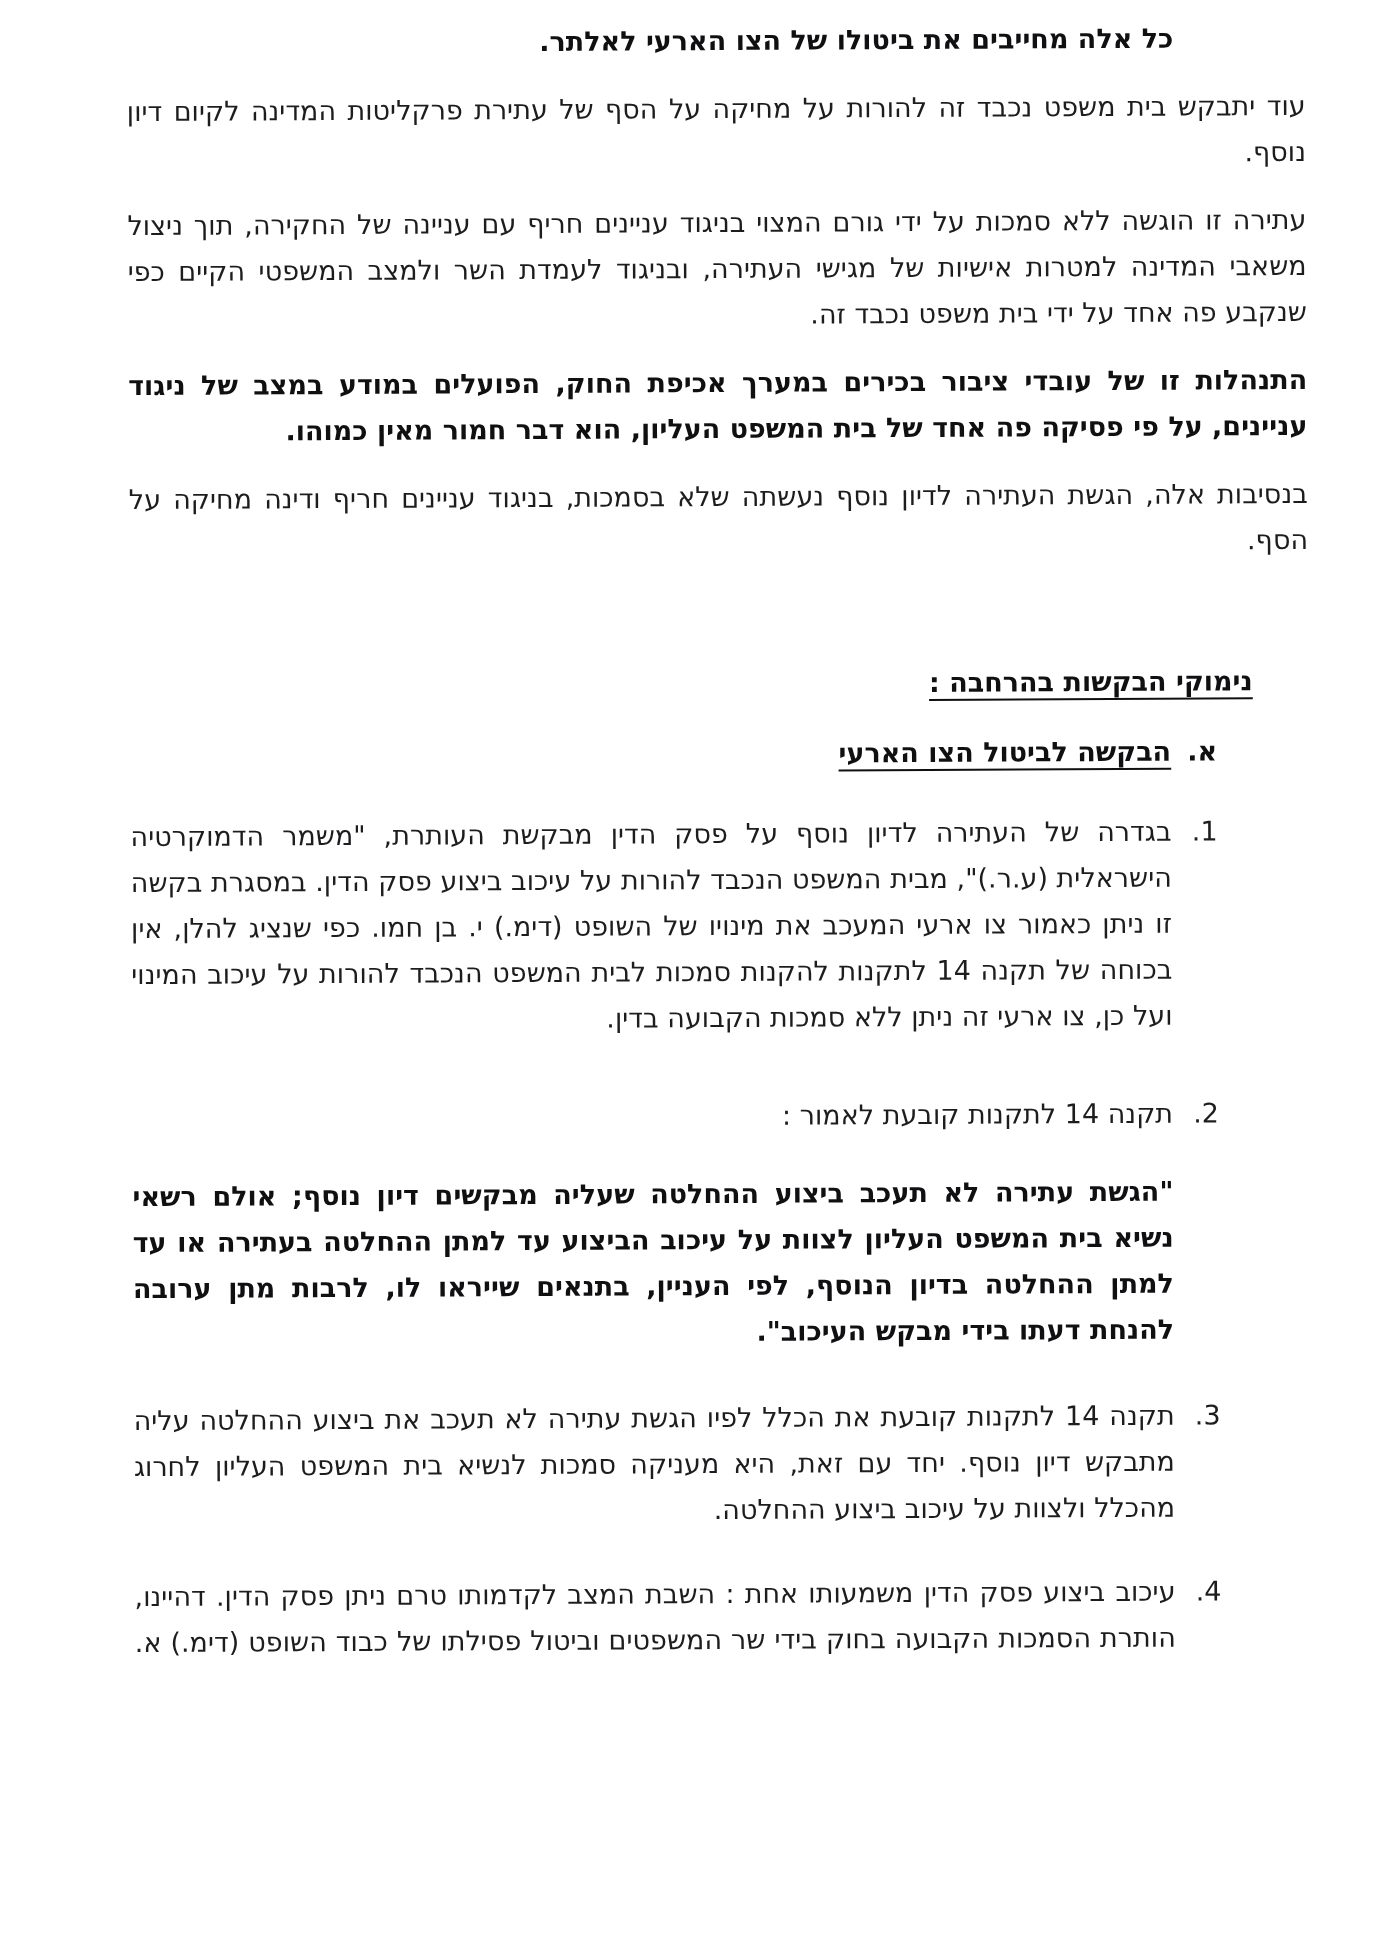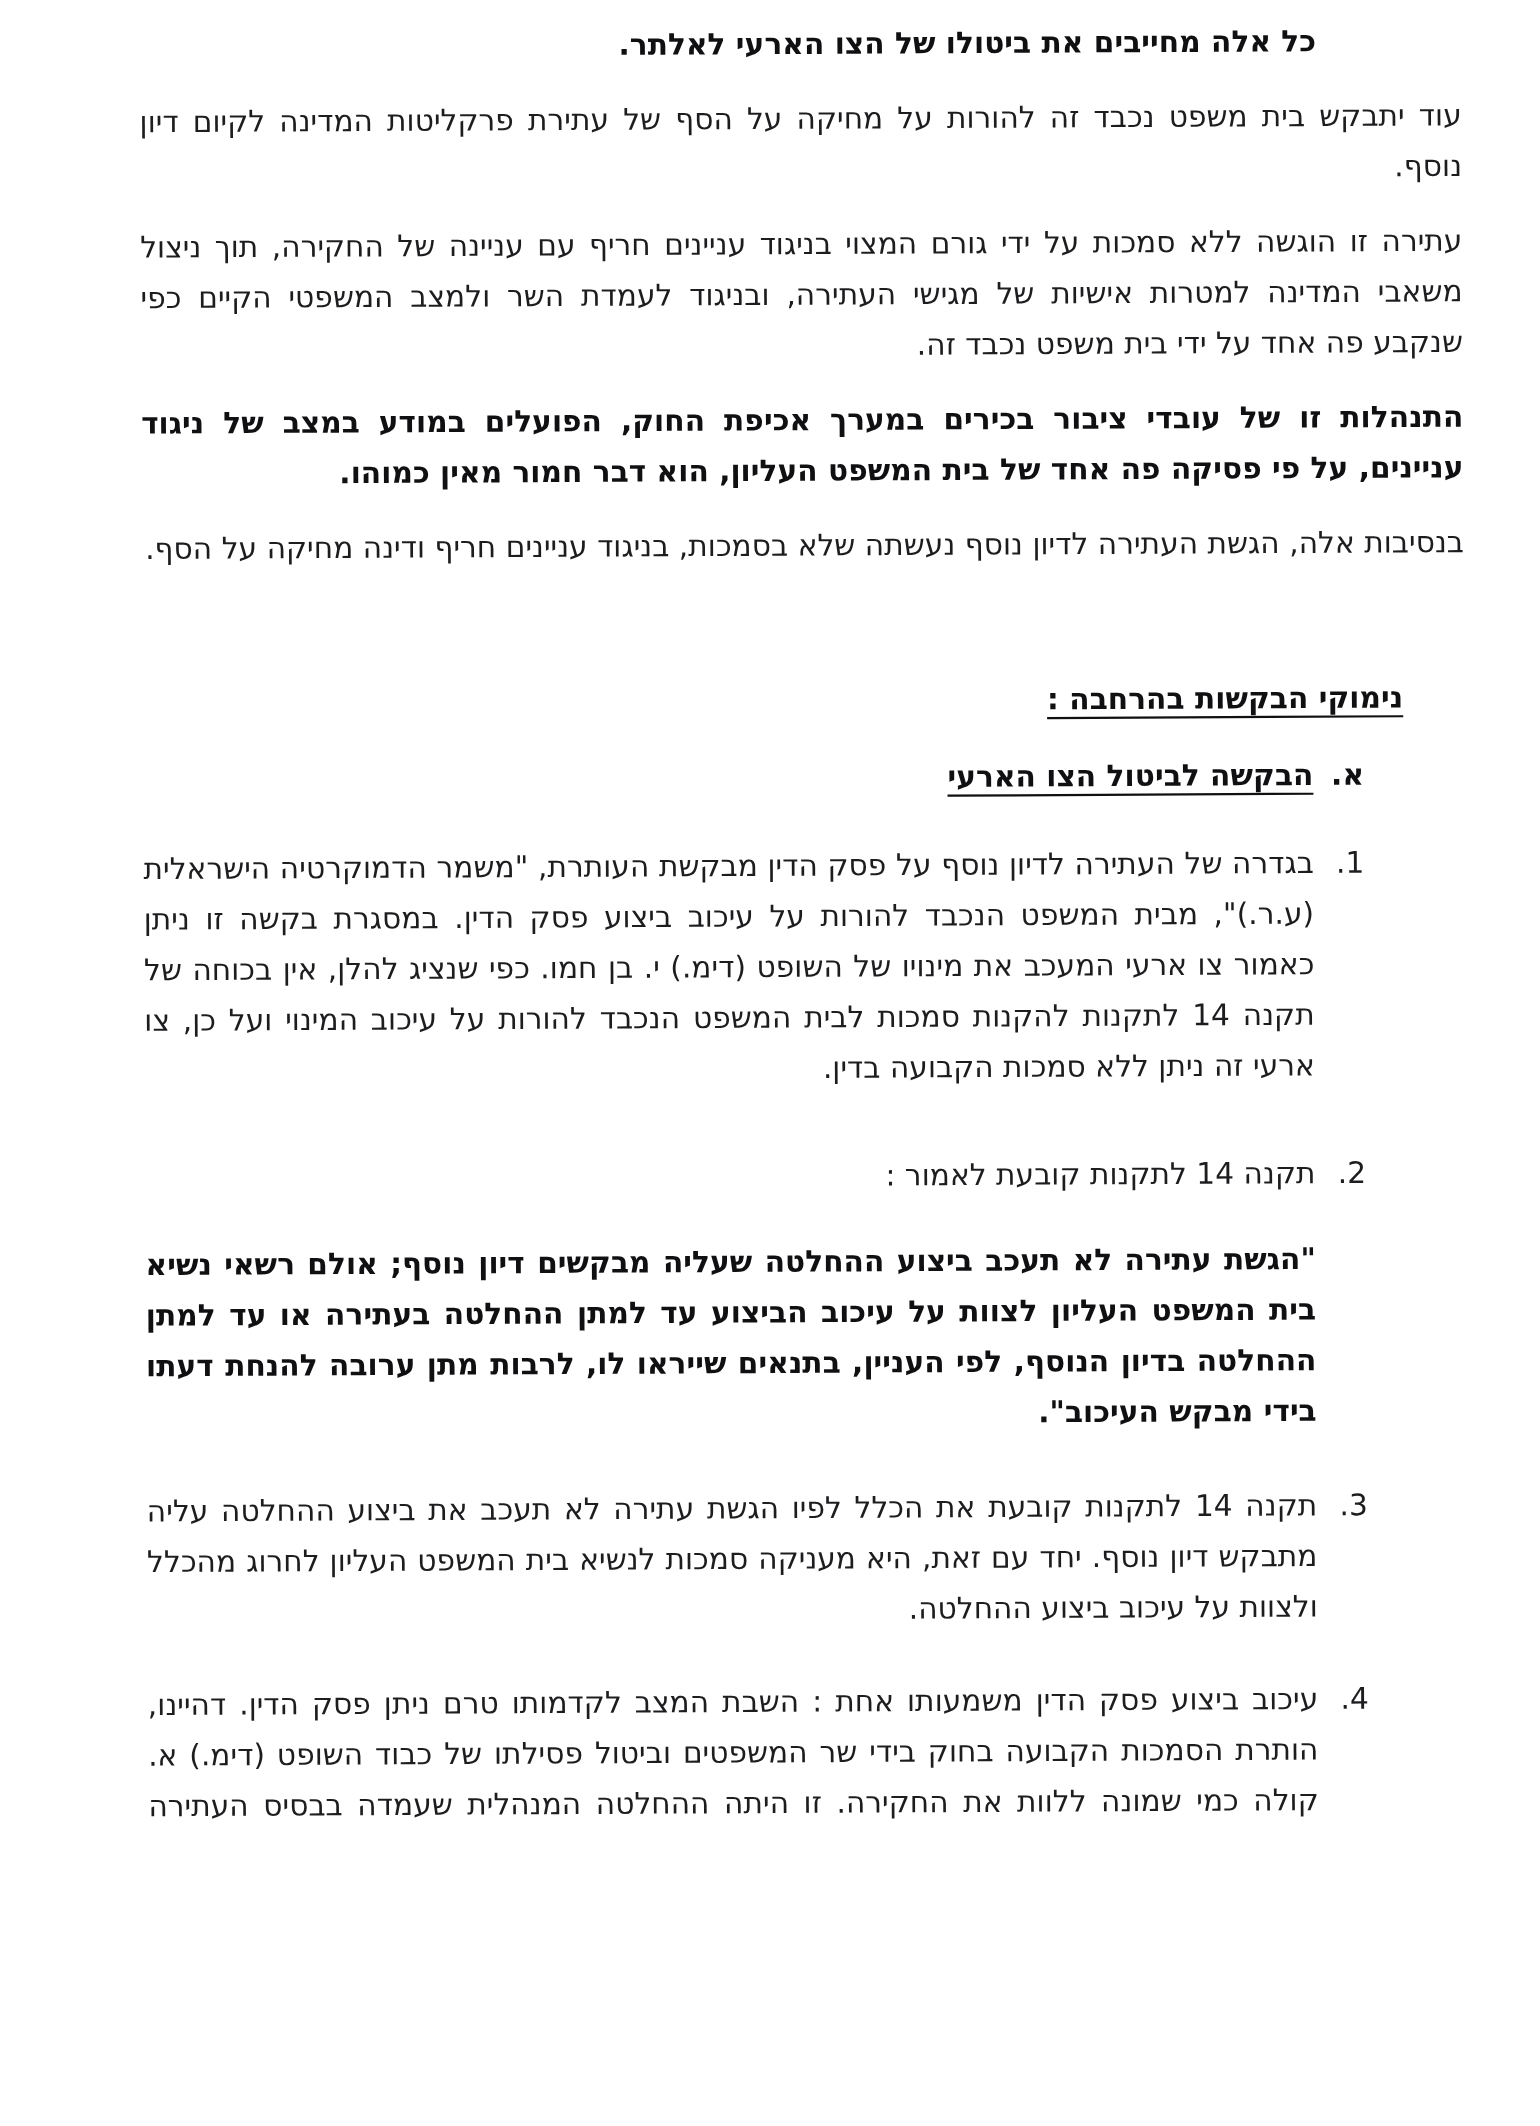--- a/index.html
+++ b/index.html
@@ -7,21 +7,21 @@
     padding: 0;
     background: #ffffff;
   }
   .page {
     position: relative;
     width: 1400px;
     height: 1667px;
     margin: 0;
     background: #ffffff;
     box-sizing: border-box;
-    padding: 18px 68px 60px 130px;
+    padding: 18px 91px 60px 130px;
     direction: rtl;
     font-family: "DejaVu Sans", sans-serif;
     font-size: 27px;
     line-height: 46px;
     color: #1d1d20;
     overflow: hidden;
   }
   
   .content {
     transform: rotate(-0.3deg);

